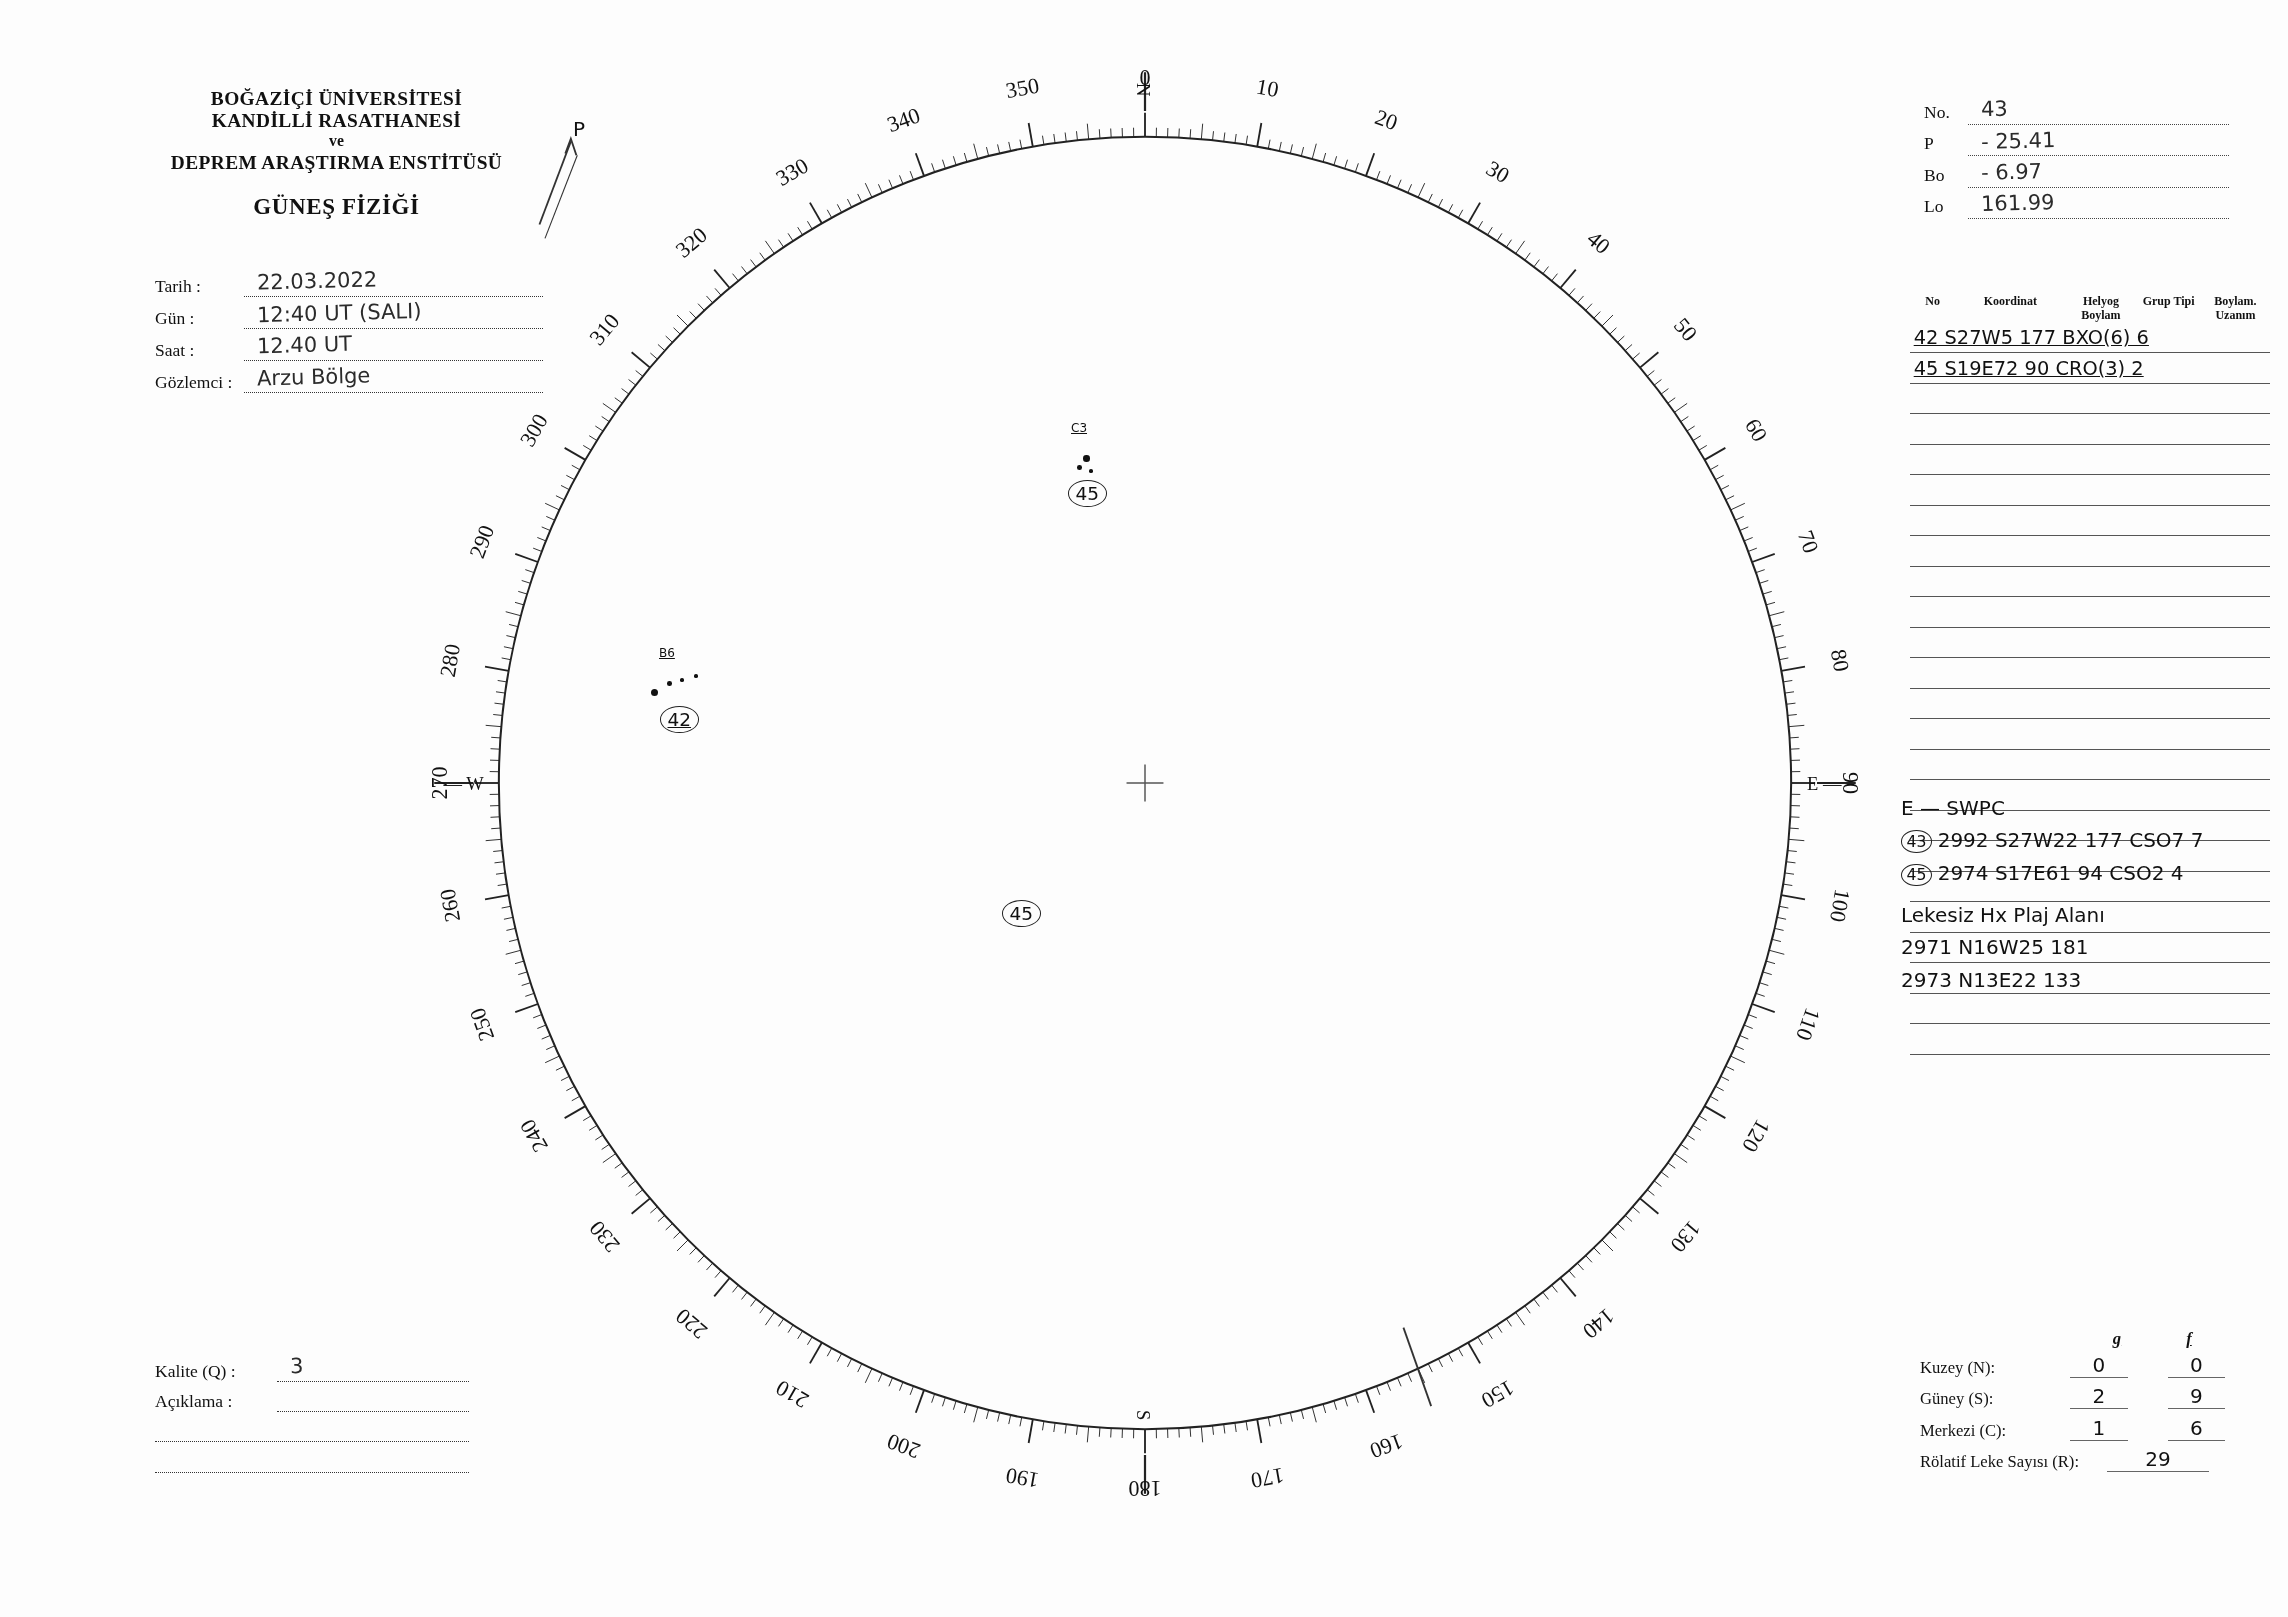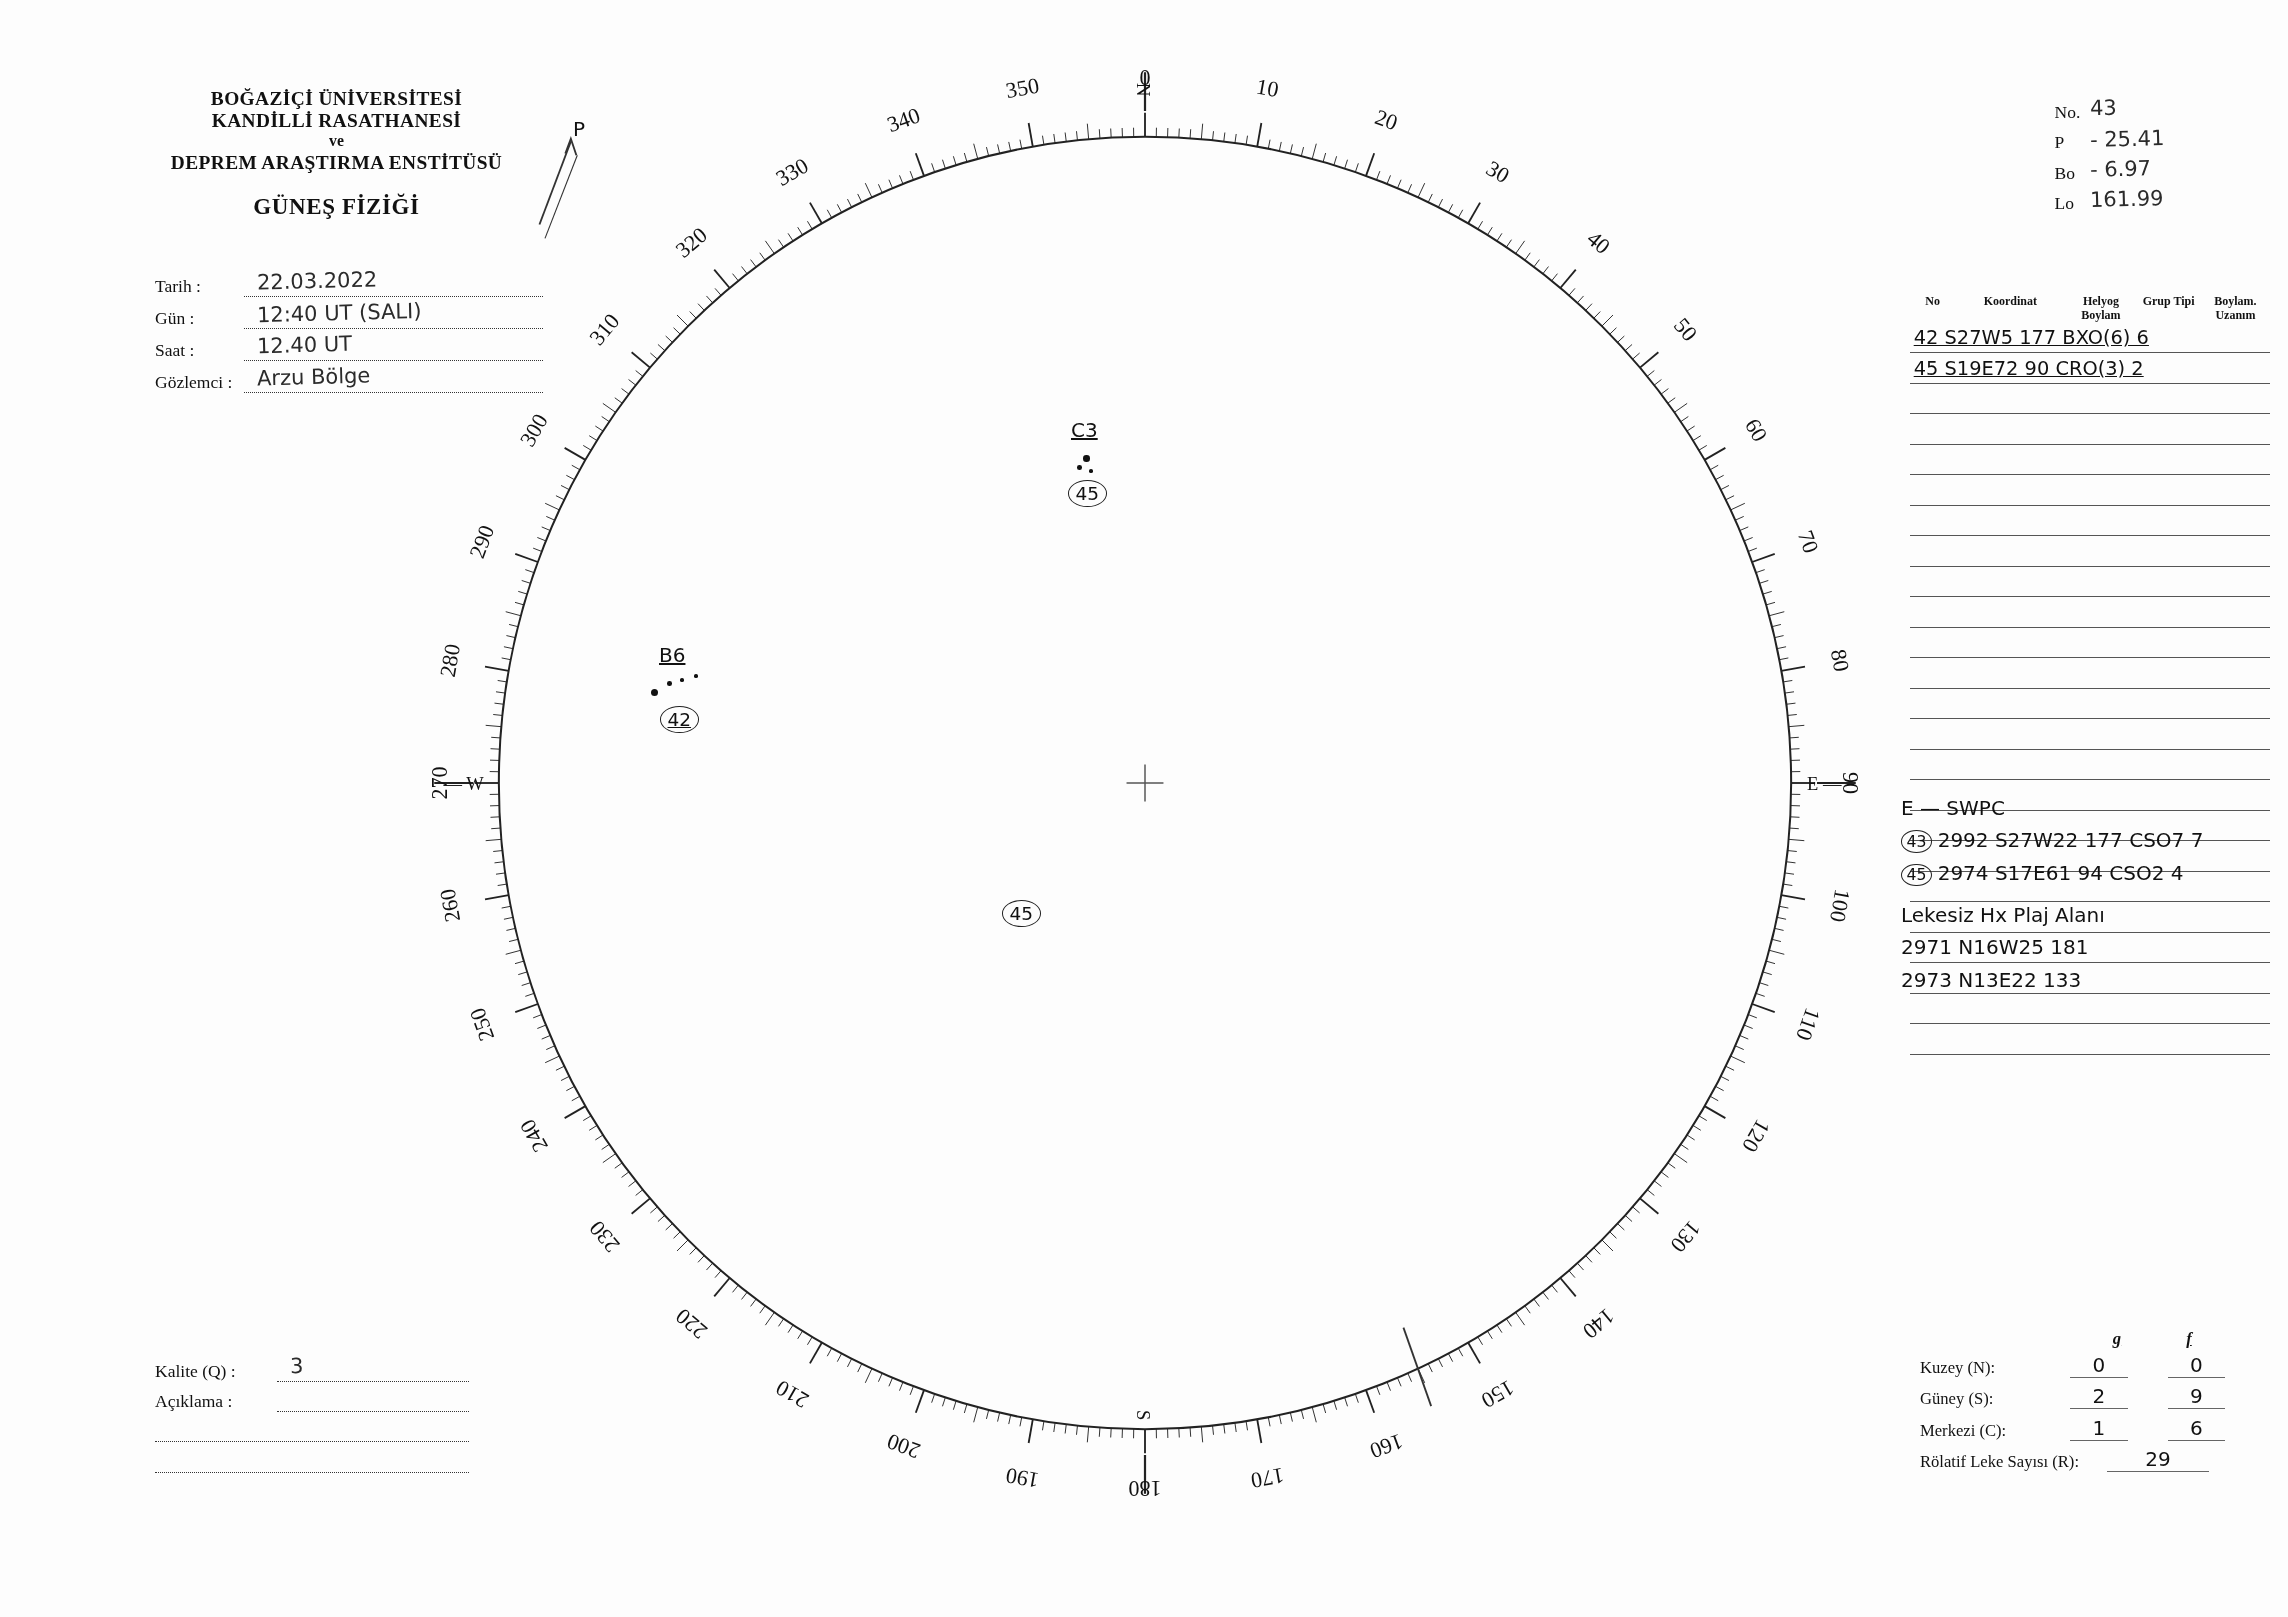--- a/index.html
+++ b/index.html
@@ -27,21 +27,21 @@
   .qline{border-bottom:1.5px dotted #333;height:20px;margin-bottom:9.2px;}
 
   
   .disc{position:absolute;left:425px;top:63px;width:1440px;height:1440px;}
   .disc svg{display:block;}
 
   .cardinal{position:absolute;font-size:18.5px;font-family:"Liberation Serif",serif;}
 
   
   .rbox{position:absolute;left:1924px;top:102px;width:305px;font-size:17.5px;}
-  .rrow{display:flex;align-items:center;margin-bottom:8.3px;flex-direction:column;}
+  .rrow{display:flex;align-items:flex-start;margin-bottom:8.3px;}
   .rlab{width:44px;}
   .rdots{flex:1;border-bottom:1.4px dotted #444;height:22px;position:relative;}
 
   .tbl{position:absolute;left:1910px;top:295px;width:360px;}
   .tbl .thead{display:flex;font-size:12px;font-weight:bold;text-align:center;line-height:1.15;}
   .tbl .thead div{padding:0 1.8px;}
   .c1{width:42px;}.c2{width:107px;}.c3{width:68px;}.c4{width:61px;}.c5{width:66px;}
   .tline{border-bottom:1.3px solid #555;height:29.5px;position:relative;}
   .tline .hw{position:absolute;left:3.7px;bottom:2.8px;font-family:"DejaVu Sans",sans-serif;font-size:19.4px;white-space:nowrap;text-decoration:underline;}
 
@@ -54,21 +54,21 @@
   .stats .sh span{width:72px;text-align:center;}
   .srow{display:flex;align-items:flex-end;margin-bottom:6.5px;gap:40px;}
   .slab{width:138px;}
   .sval{width:72px;text-align:center;border-bottom:1.3px solid #666;font-family:"DejaVu Sans",sans-serif;font-size:20px;}
   .srl{display:flex;align-items:flex-end;margin-top:3.7px;gap:12px;}
   .srl .slab{width:175px;}
   .srl .sval{width:102px;border-bottom:1.3px solid #666;}
 
   
   .grp{position:absolute;font-family:"DejaVu Sans",sans-serif;}
-  .glabel{font-size:20px;text-decoration:underline;}
+  .glabel{font-size:12px;text-decoration:underline;}
   .gnum{border:1.8px solid #222;border-radius:50%;padding:1.8px 6.5px;font-size:18.5px;}
   .dot{position:absolute;background:#111;border-radius:50%;}
 
   .pmark{position:absolute;font-family:"DejaVu Sans",sans-serif;font-size:20px;}
 </style>
 </head>
 <body>
 
 <div class="sheet">
 

